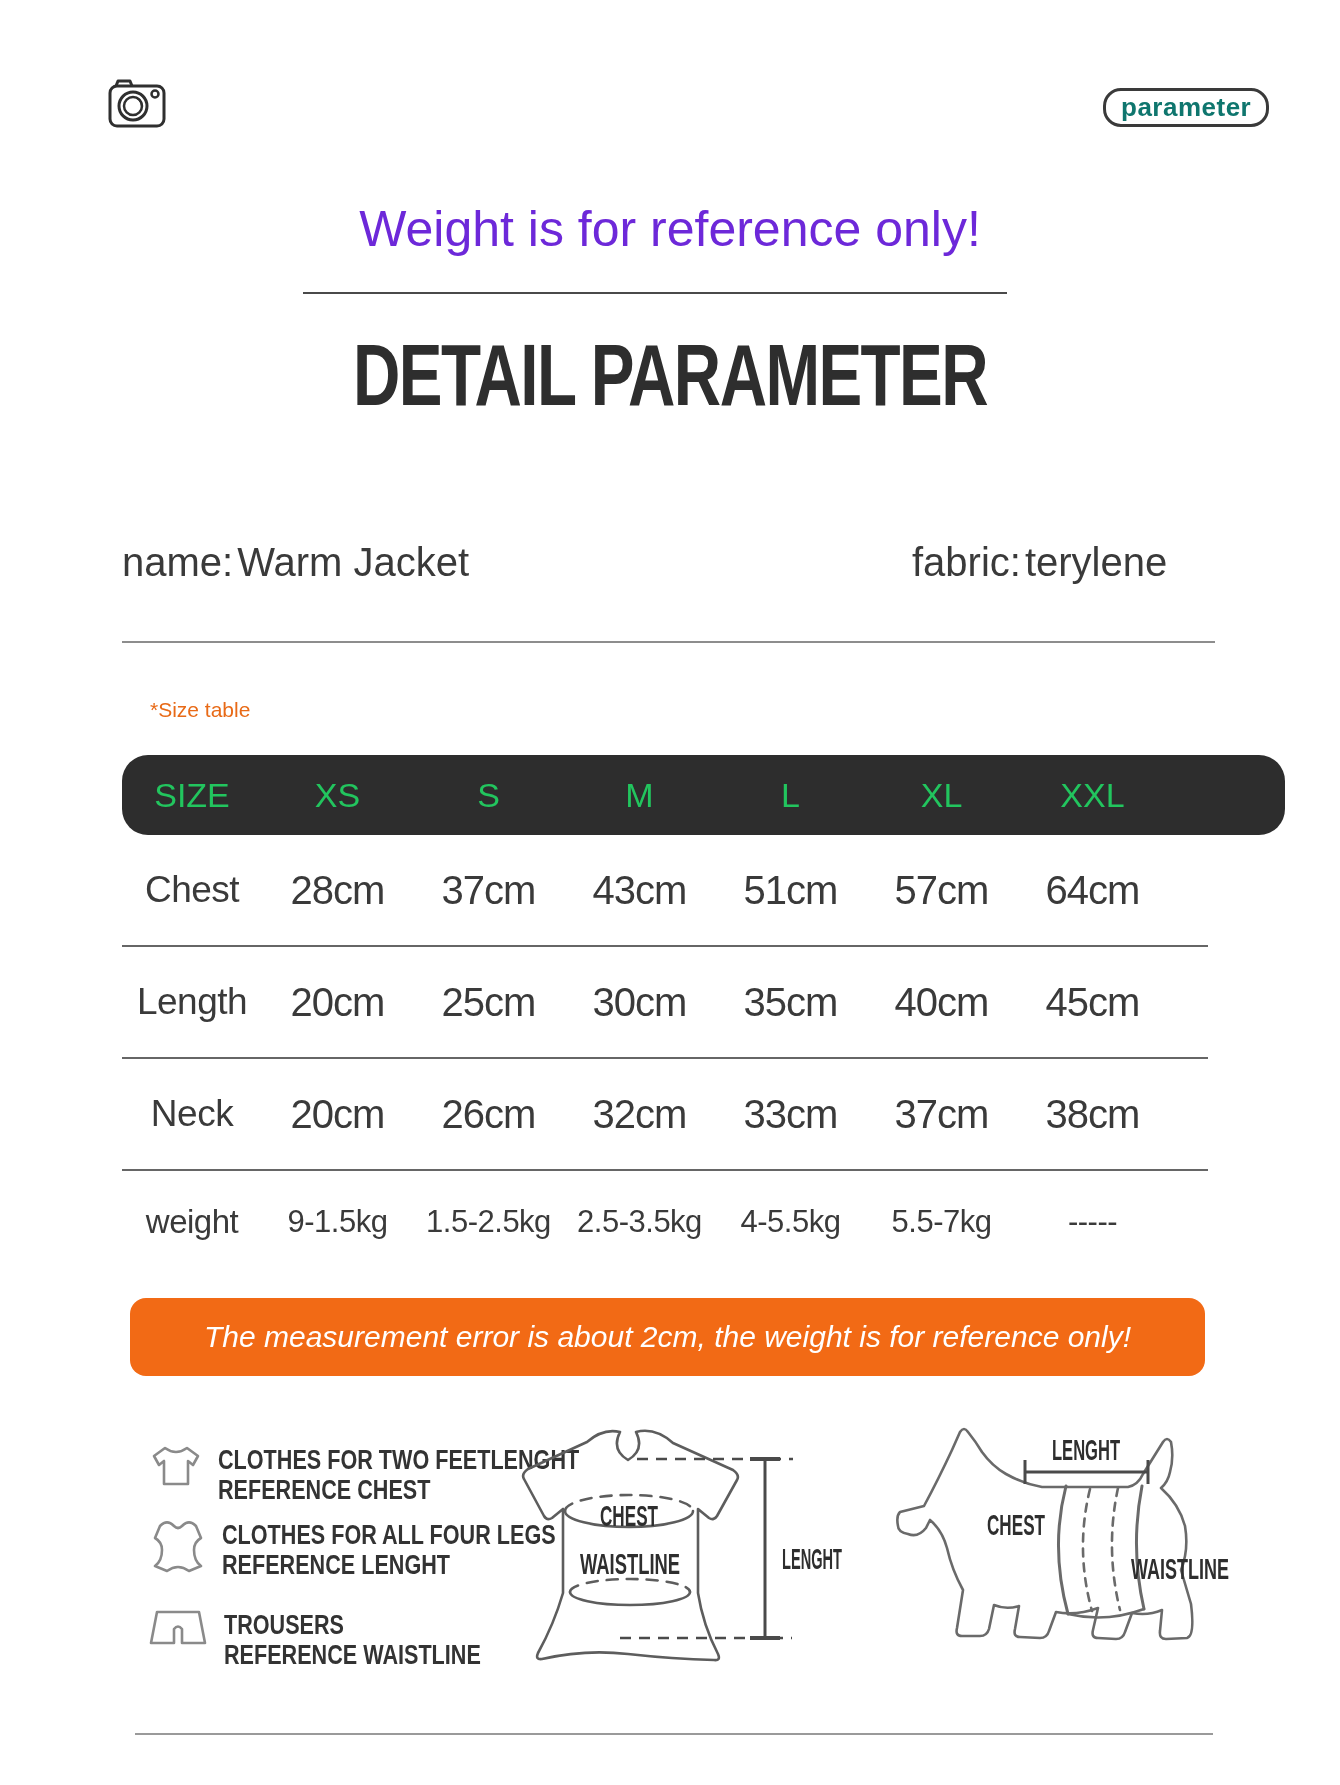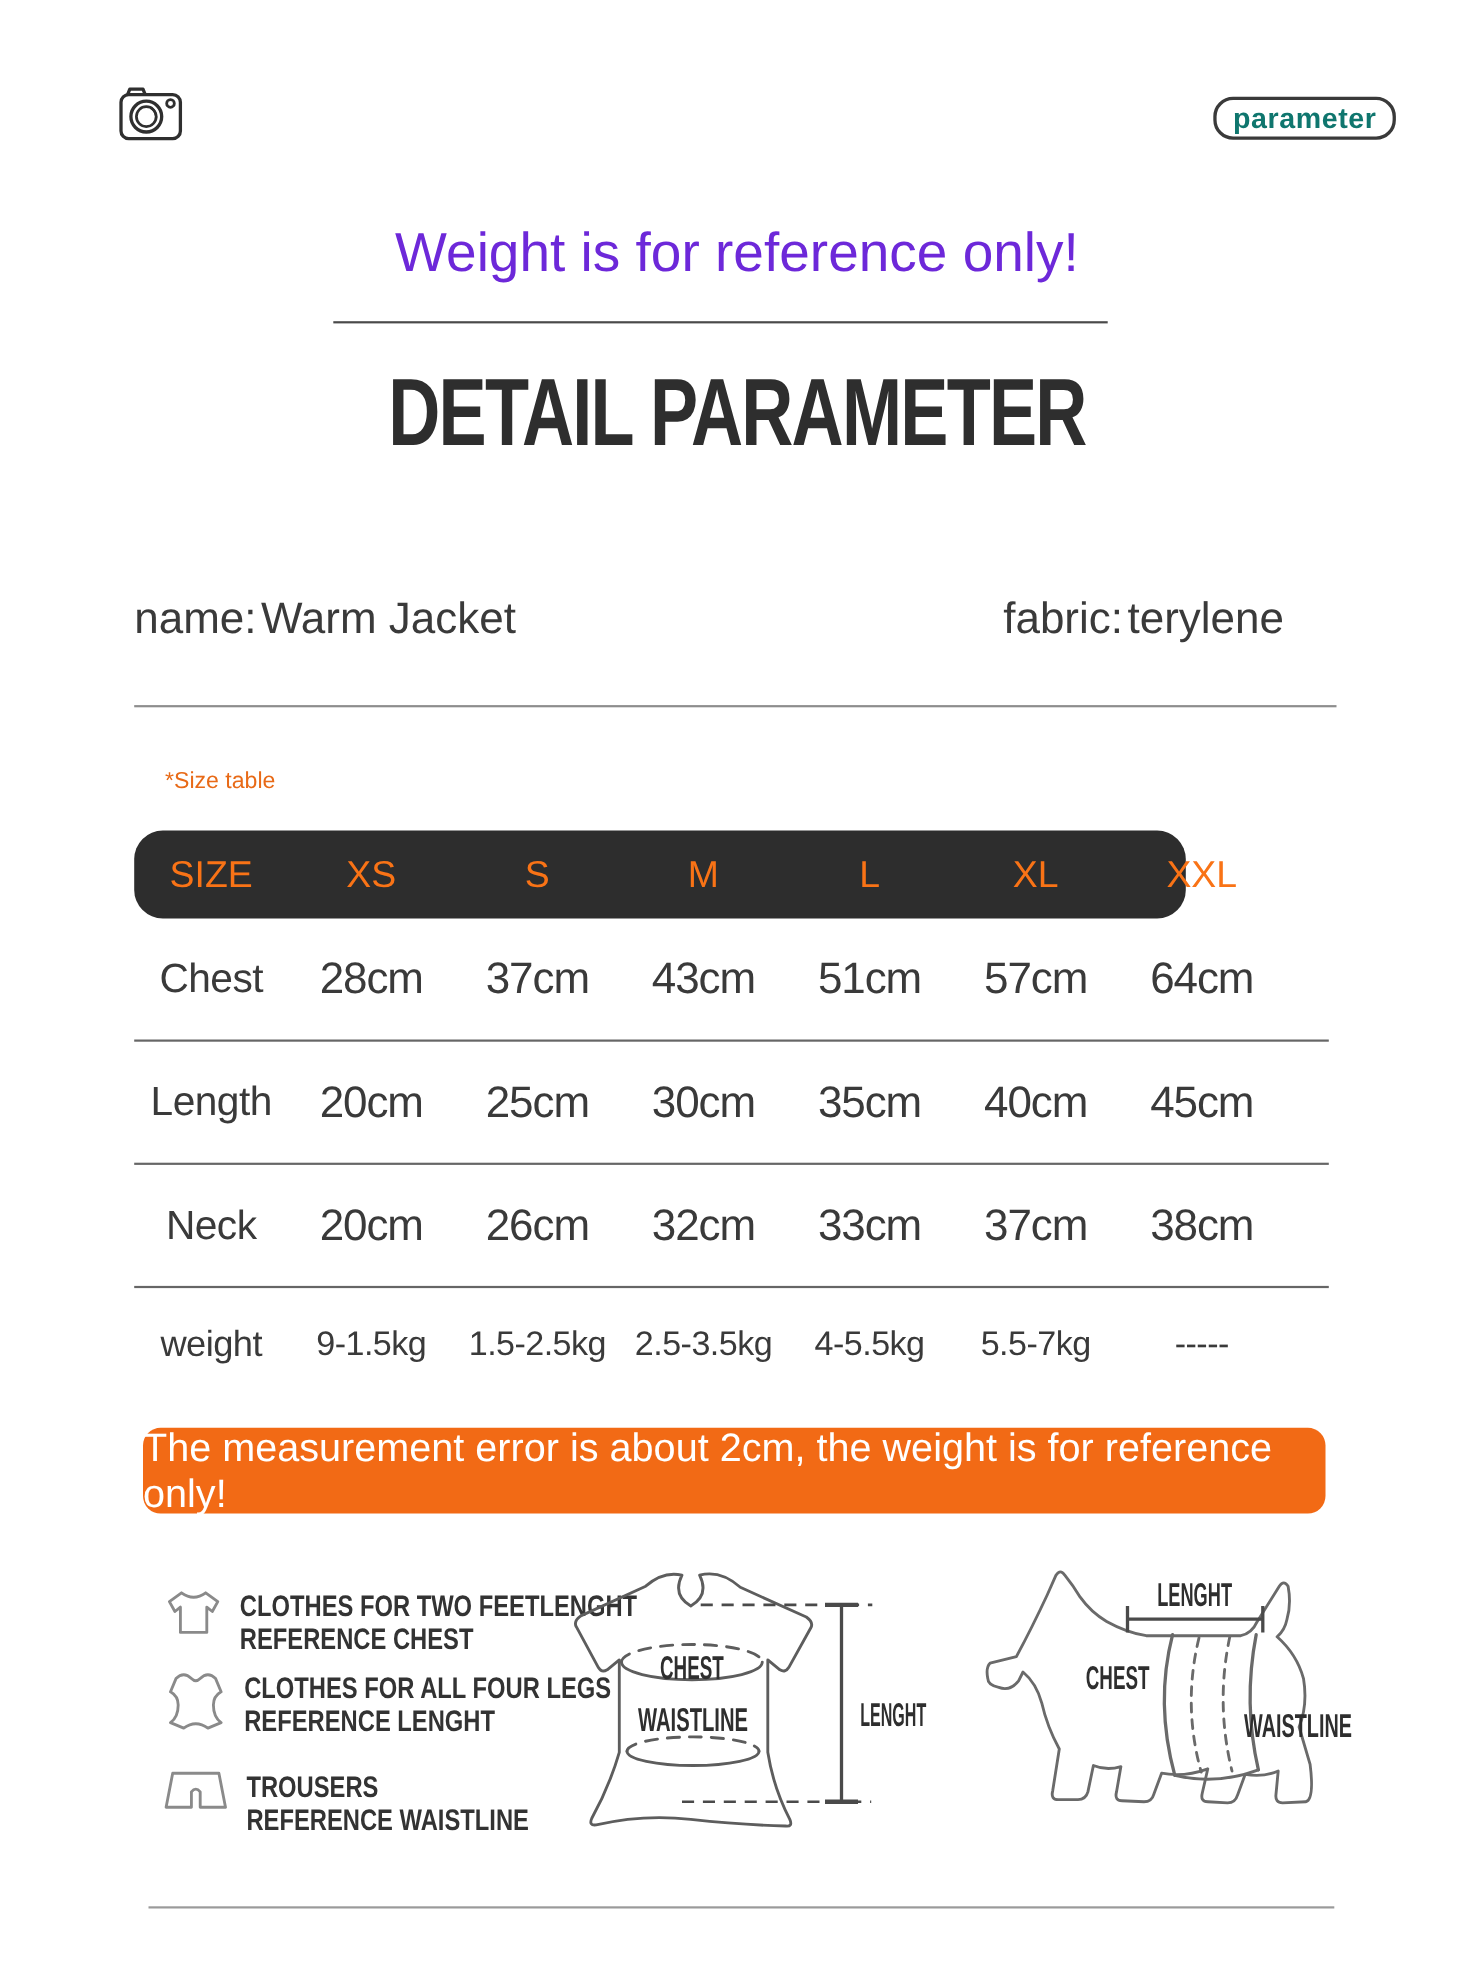--- a/index.html
+++ b/index.html
@@ -28,34 +28,34 @@
   
   .prod-row{top:540px;font-size:40px;color:#3a3a3a;display:flex;gap:4px;white-space:nowrap;}
   .prod-name{left:122px;}
   .prod-fabric{left:888px;margin-left:24px;}
   .hr1{top:641px;left:122px;width:1093px;height:2px;background:#8d8d8d;}
 
   
   .caption{top:698px;left:150px;font-size:21px;color:#e86a17;}
   .grid7{display:grid;grid-template-columns:140px repeat(6,151px);align-items:center;}
   .thead{
-    top:755px;left:122px;width:956px;height:80px;background:#2d2d2d;border-radius:26px;
-    color:#f97316;font-size:34px;
+    top:755px;left:122px;width:1163px;height:80px;background:#2d2d2d;border-radius:26px;
+    color:#22c55e;font-size:34px;
   }
   .thead > div{text-align:center;}
   .tbody{top:835px;left:122px;width:1086px;}
   .trow{height:110px;border-bottom:2px solid #666;font-size:40px;letter-spacing:-1px;}
   .trow > div{text-align:center;}
   .trow .rowlabel{font-size:37px;letter-spacing:-.5px;}
   .trow.last{border-bottom:none;height:102px;font-size:31px;letter-spacing:-.5px;}
 
   
   .banner{
     top:1298px;left:130px;width:1075px;height:78px;background:#f26a15;border-radius:16px;
-    display:flex;align-items:center;justify-content:center;color:#fff;font-size:36px;
+    display:flex;align-items:center;justify-content:center;color:#fff;font-size:30px;font-style:italic;
   }
 
   
   .legend-item{display:flex;align-items:flex-start;}
   .legend-text{
     font-size:27px;font-weight:700;line-height:30px;color:#333;
     transform:scaleX(.8);transform-origin:left top;white-space:nowrap;
   }
   .li1{top:1443px;left:150px;}
   .li2{top:1518px;left:150px;}

